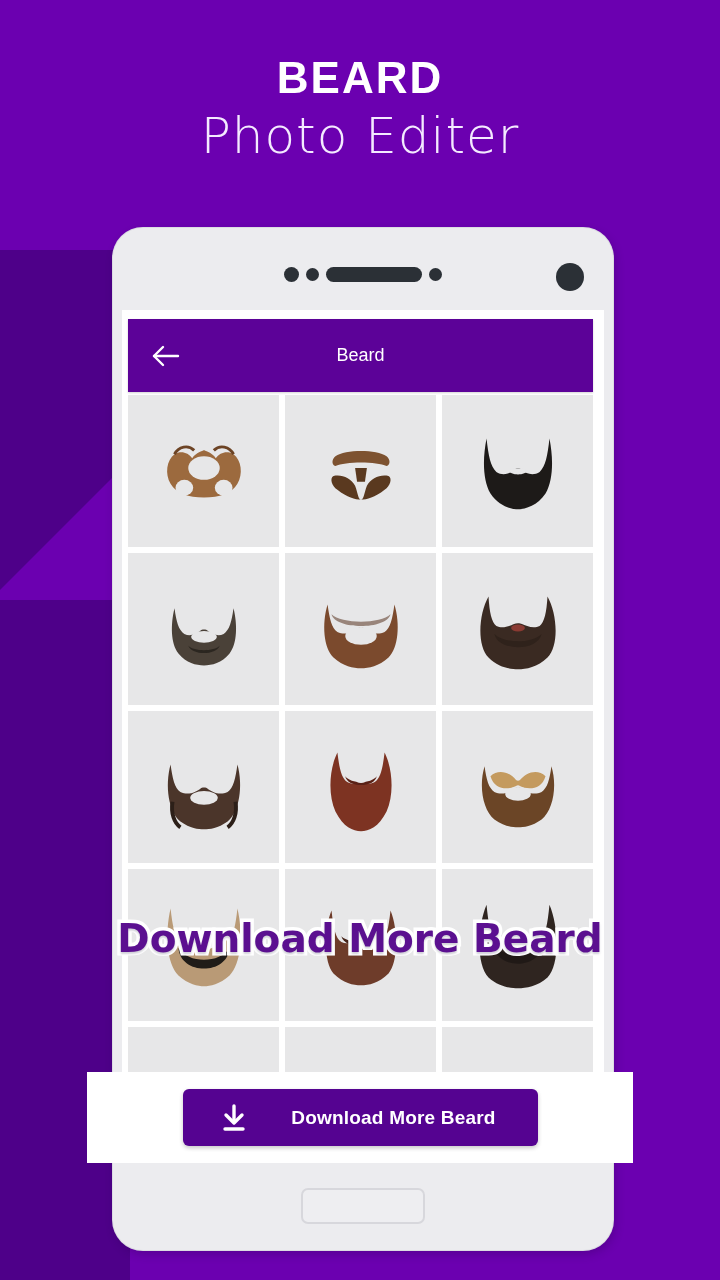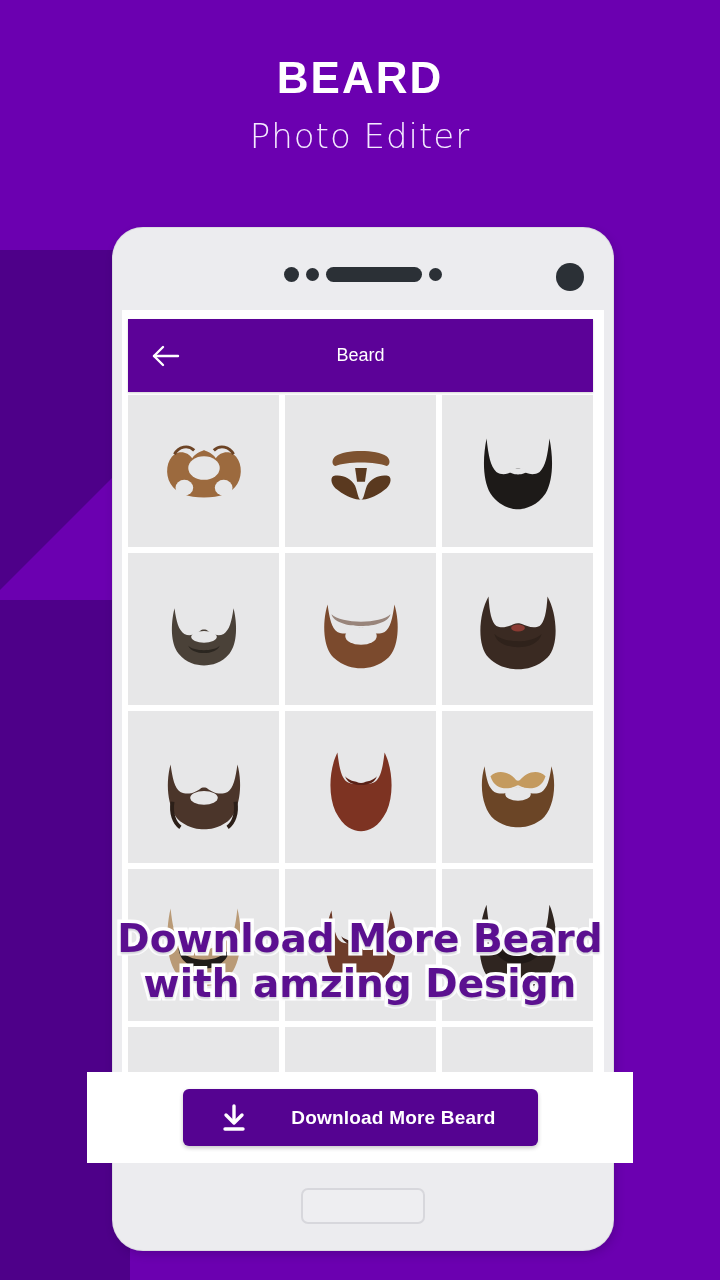--- a/index.html
+++ b/index.html
@@ -42,21 +42,21 @@
     display:block;
     color:#ffffff;
     font-size:44px;
     font-weight:bold;
     letter-spacing:2px;
     line-height:52px;
   }
   #title-sub {
     display:block;
     color:#f4eaff;
-    font-size:34px;
+    font-size:50px;
     font-weight:300;
     letter-spacing:1px;
     line-height:64px;
     font-family:"DejaVu Sans", sans-serif;
   }
 
   
   #phone {
     position:absolute;
     left:113px; top:228px;
@@ -315,21 +315,20 @@
       <div class="cell"></div>
 
     </div>
   </div>
 
   <div id="home-button"></div>
 </div>
 
 <div id="overlay-text">
   <span>Download More Beard</span>
-  <span>with amzing Design</span>
 </div>
 
 <div id="cta-band">
   <div id="cta-button">
     <svg id="download-icon" width="26" height="28" viewBox="0 0 26 28">
       <path d="M13 2 L13 17" stroke="#fff" stroke-width="3.4" fill="none" stroke-linecap="round"></path>
       <path d="M5 11 L13 19 L21 11" stroke="#fff" stroke-width="3.4" fill="none" stroke-linecap="round" stroke-linejoin="round"></path>
       <path d="M4 25 L22 25" stroke="#fff" stroke-width="3.4" fill="none" stroke-linecap="round"></path>
     </svg>
     <span id="cta-label">Download More Beard</span>

